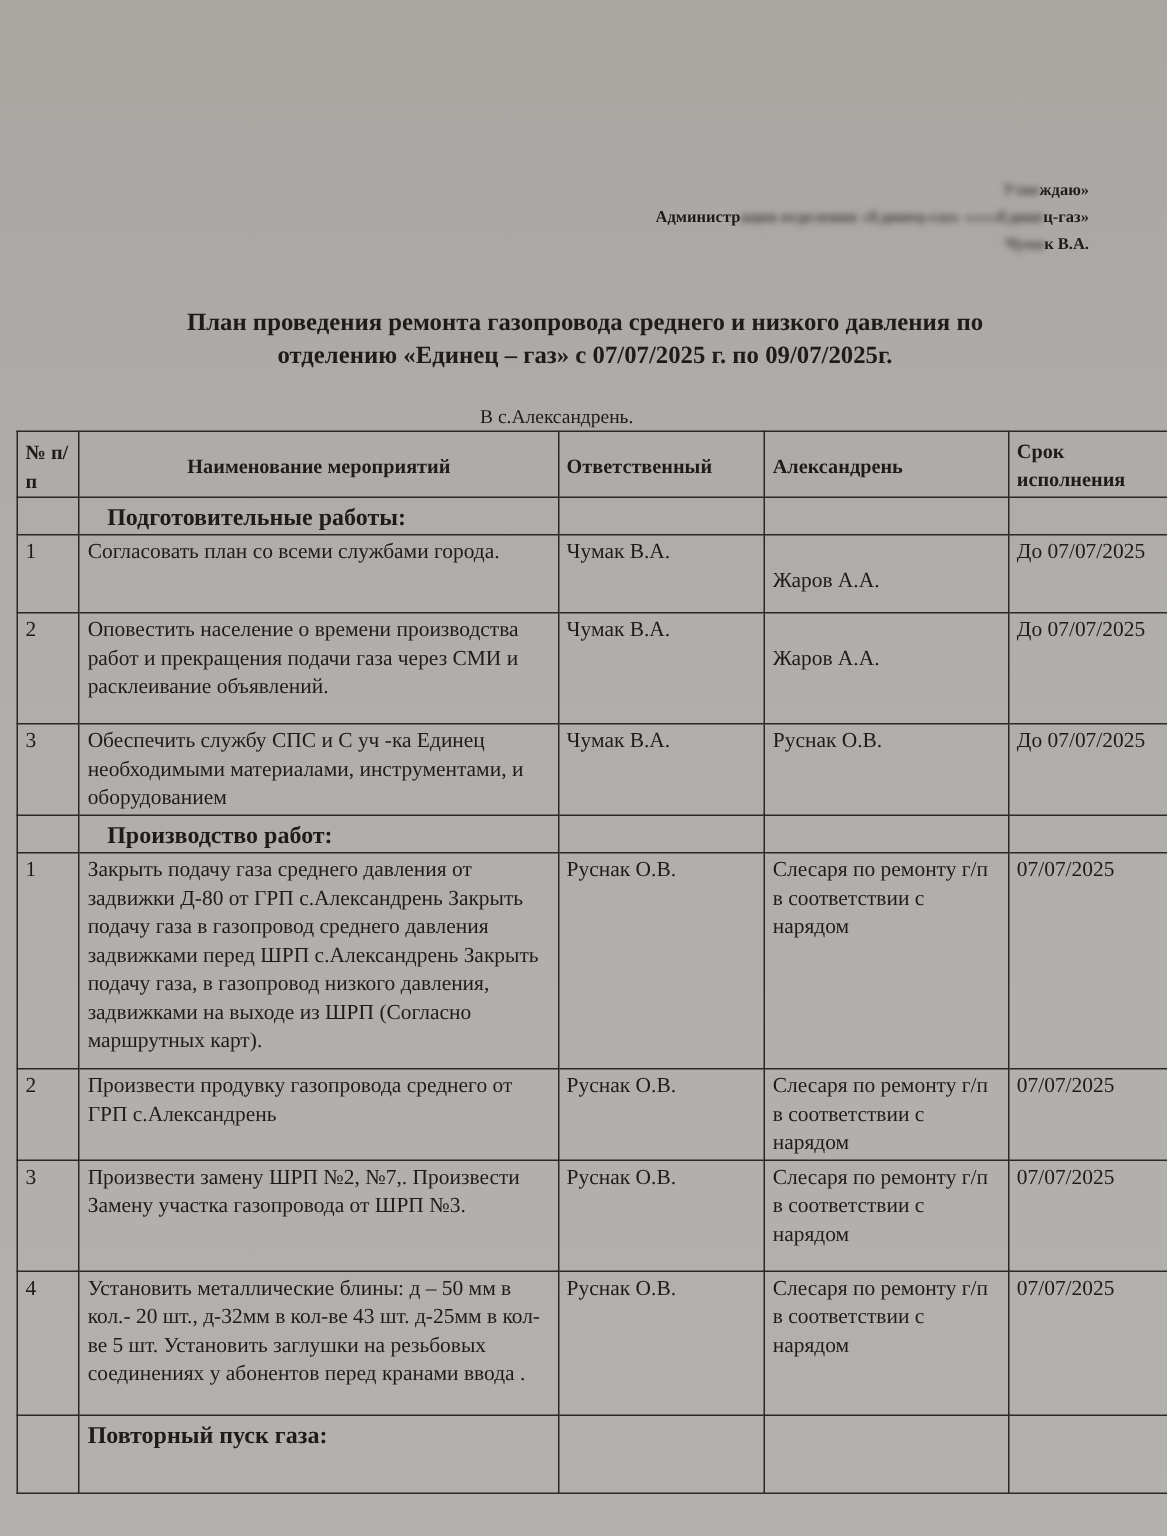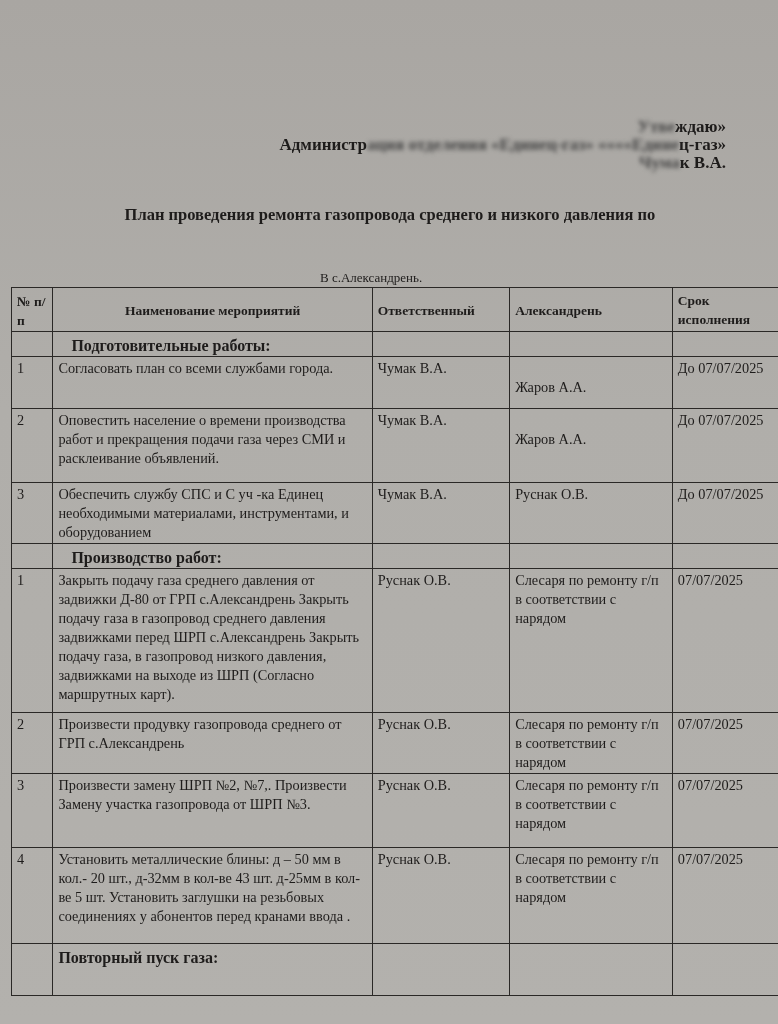--- a/index.html
+++ b/index.html
@@ -5,21 +5,21 @@
   html, body { margin: 0; padding: 0; }
   body {
     width: 778px; height: 1024px; overflow: hidden;
     background: linear-gradient(180deg, #a9a6a2 0%, #b0aeaa 40%, #b3b1ad 100%);
     font-family: "Liberation Serif", serif;
     color: #1e1c1b;
     position: relative;
   }
   .approval {
     position: absolute; right: 52px; top: 118px;
-    text-align: right; font-weight: bold; font-size: 17px; line-height: 18px;
+    text-align: right; font-weight: bold; font-size: 11px; line-height: 18px;
   }
   .approval .blur { display: inline-block; filter: blur(2.2px); color: #444; }
   .title {
     position: absolute; left: 40px; width: 700px; top: 204px;
     text-align: center; font-weight: bold; font-size: 16.5px; line-height: 22px;
   }
   .subtitle {
     position: absolute; left: 320px; top: 270px; font-size: 13px;
   }
   table {
@@ -54,20 +54,21 @@
 <body>
 
 <div class="approval">
   <div><span class="blur">Утве</span><span>ждаю»</span></div>
   <div><span>Администр</span><span class="blur">ация отделения «Единец-газ»  ««««Едине</span><span>ц-газ»</span></div>
   <div><span class="blur">Чума</span><span>к В.А.</span></div>
 </div>
 
 <div class="title">
   <div>План проведения ремонта газопровода среднего и низкого давления по</div>
+  <div>отделению «Единец – газ»  с  07/07/2025 г. по 09/07/2025г.</div>
 </div>
 
 <div class="subtitle">В с.Александрень.</div>
 
 <table>
   <thead>
     <tr>
       <th class="c-no">№ п/п</th>
       <th class="c-name">Наименование мероприятий</th>
       <th class="c-resp">Ответственный</th>

